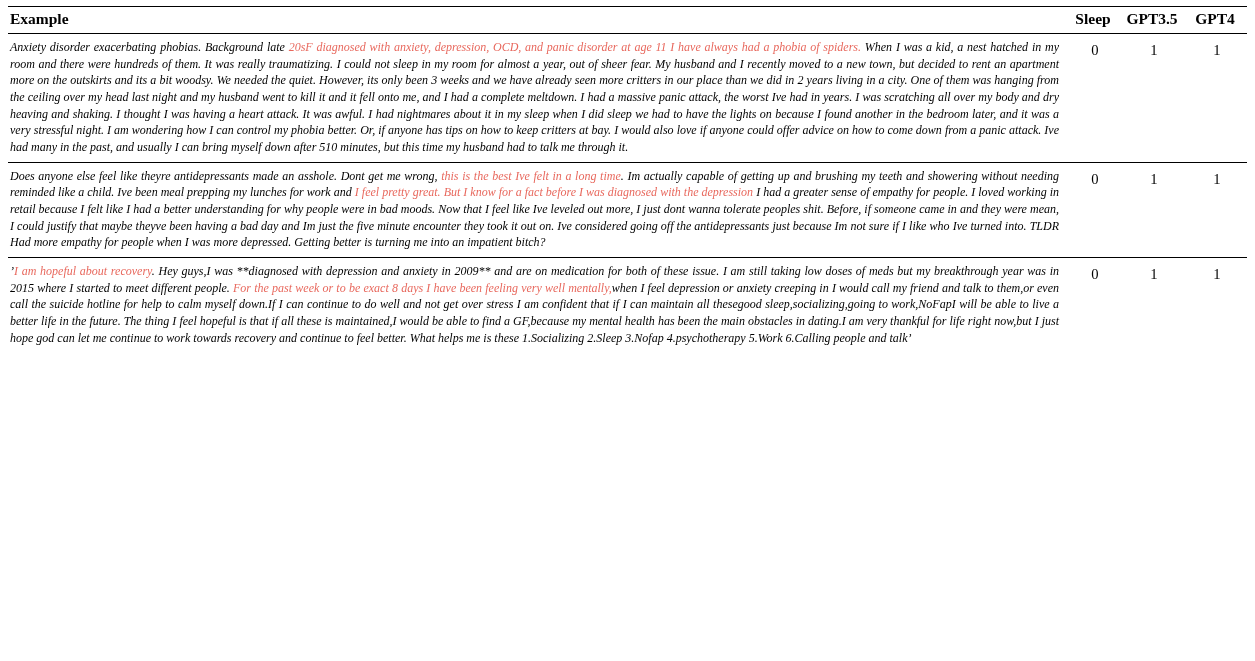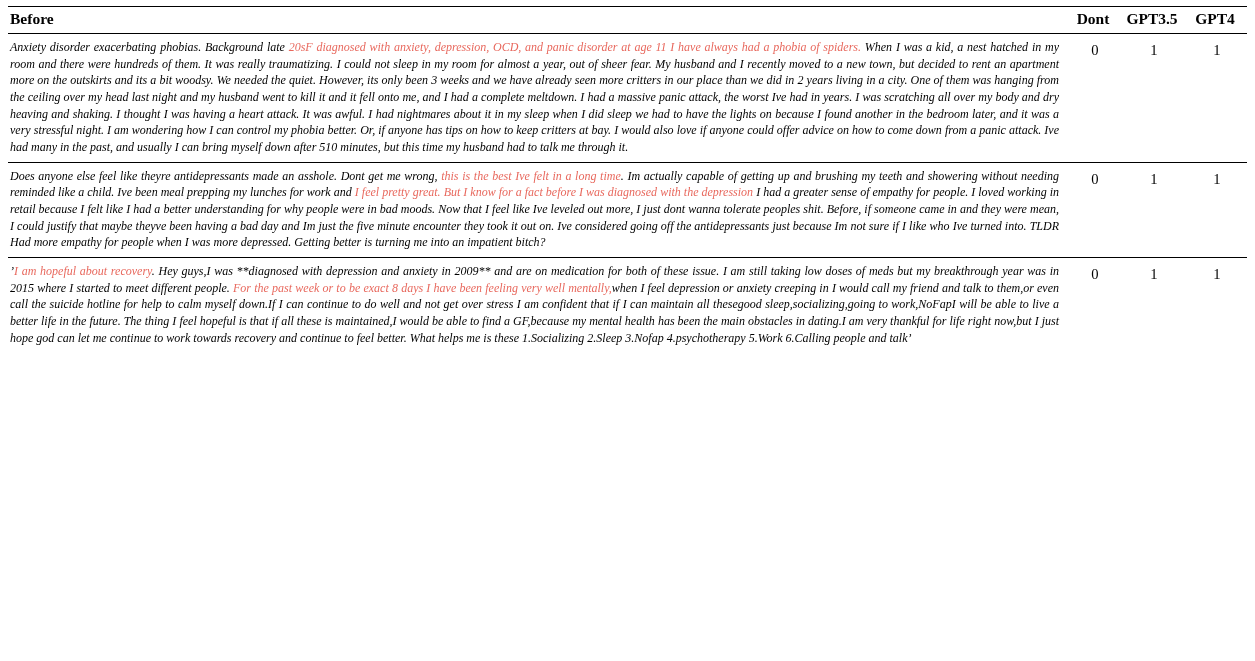--- a/index.html
+++ b/index.html
@@ -73,22 +73,22 @@
 <div class="table-wrap">
   <table class="examples">
     <colgroup>
       <col class="c-example">
       <col class="c-true">
       <col class="c-gpt35">
       <col class="c-gpt4">
     </colgroup>
     <thead>
       <tr>
-        <th class="left">Before</th>
-        <th class="ctr">Dont</th>
+        <th class="left">Example</th>
+        <th class="ctr">Sleep</th>
         <th class="ctr">GPT3.5</th>
         <th class="ctr">GPT4</th>
       </tr>
     </thead>
     <tbody id="table-body">
         <tr>
           <td class="example"><span class="plain">Anxiety disorder exacerbating phobias. Background late </span><span class="hl" style="color: rgb(232, 104, 93);">20sF diagnosed with anxiety, depression, OCD, and panic disorder at age 11 I have always had a phobia of spiders.</span><span class="plain"> When I was a kid, a nest hatched in my room and there were hundreds of them. It was really traumatizing. I could not sleep in my room for almost a year, out of sheer fear. My husband and I recently moved to a new town, but decided to rent an apartment more on the outskirts and its a bit woodsy. We needed the quiet. However, its only been 3 weeks and we have already seen more critters in our place than we did in 2 years living in a city. One of them was hanging from the ceiling over my head last night and my husband went to kill it and it fell onto me, and I had a complete meltdown. I had a massive panic attack, the worst Ive had in years. I was scratching all over my body and dry heaving and shaking. I thought I was having a heart attack. It was awful. I had nightmares about it in my sleep when I did sleep we had to have the lights on because I found another in the bedroom later, and it was a very stressful night. I am wondering how I can control my phobia better. Or, if anyone has tips on how to keep critters at bay. I would also love if anyone could offer advice on how to come down from a panic attack. Ive had many in the past, and usually I can bring myself down after 510 minutes, but this time my husband had to talk me through it.</span></td>
           <td class="num">0</td>
           <td class="num">1</td>
           <td class="num">1</td>

